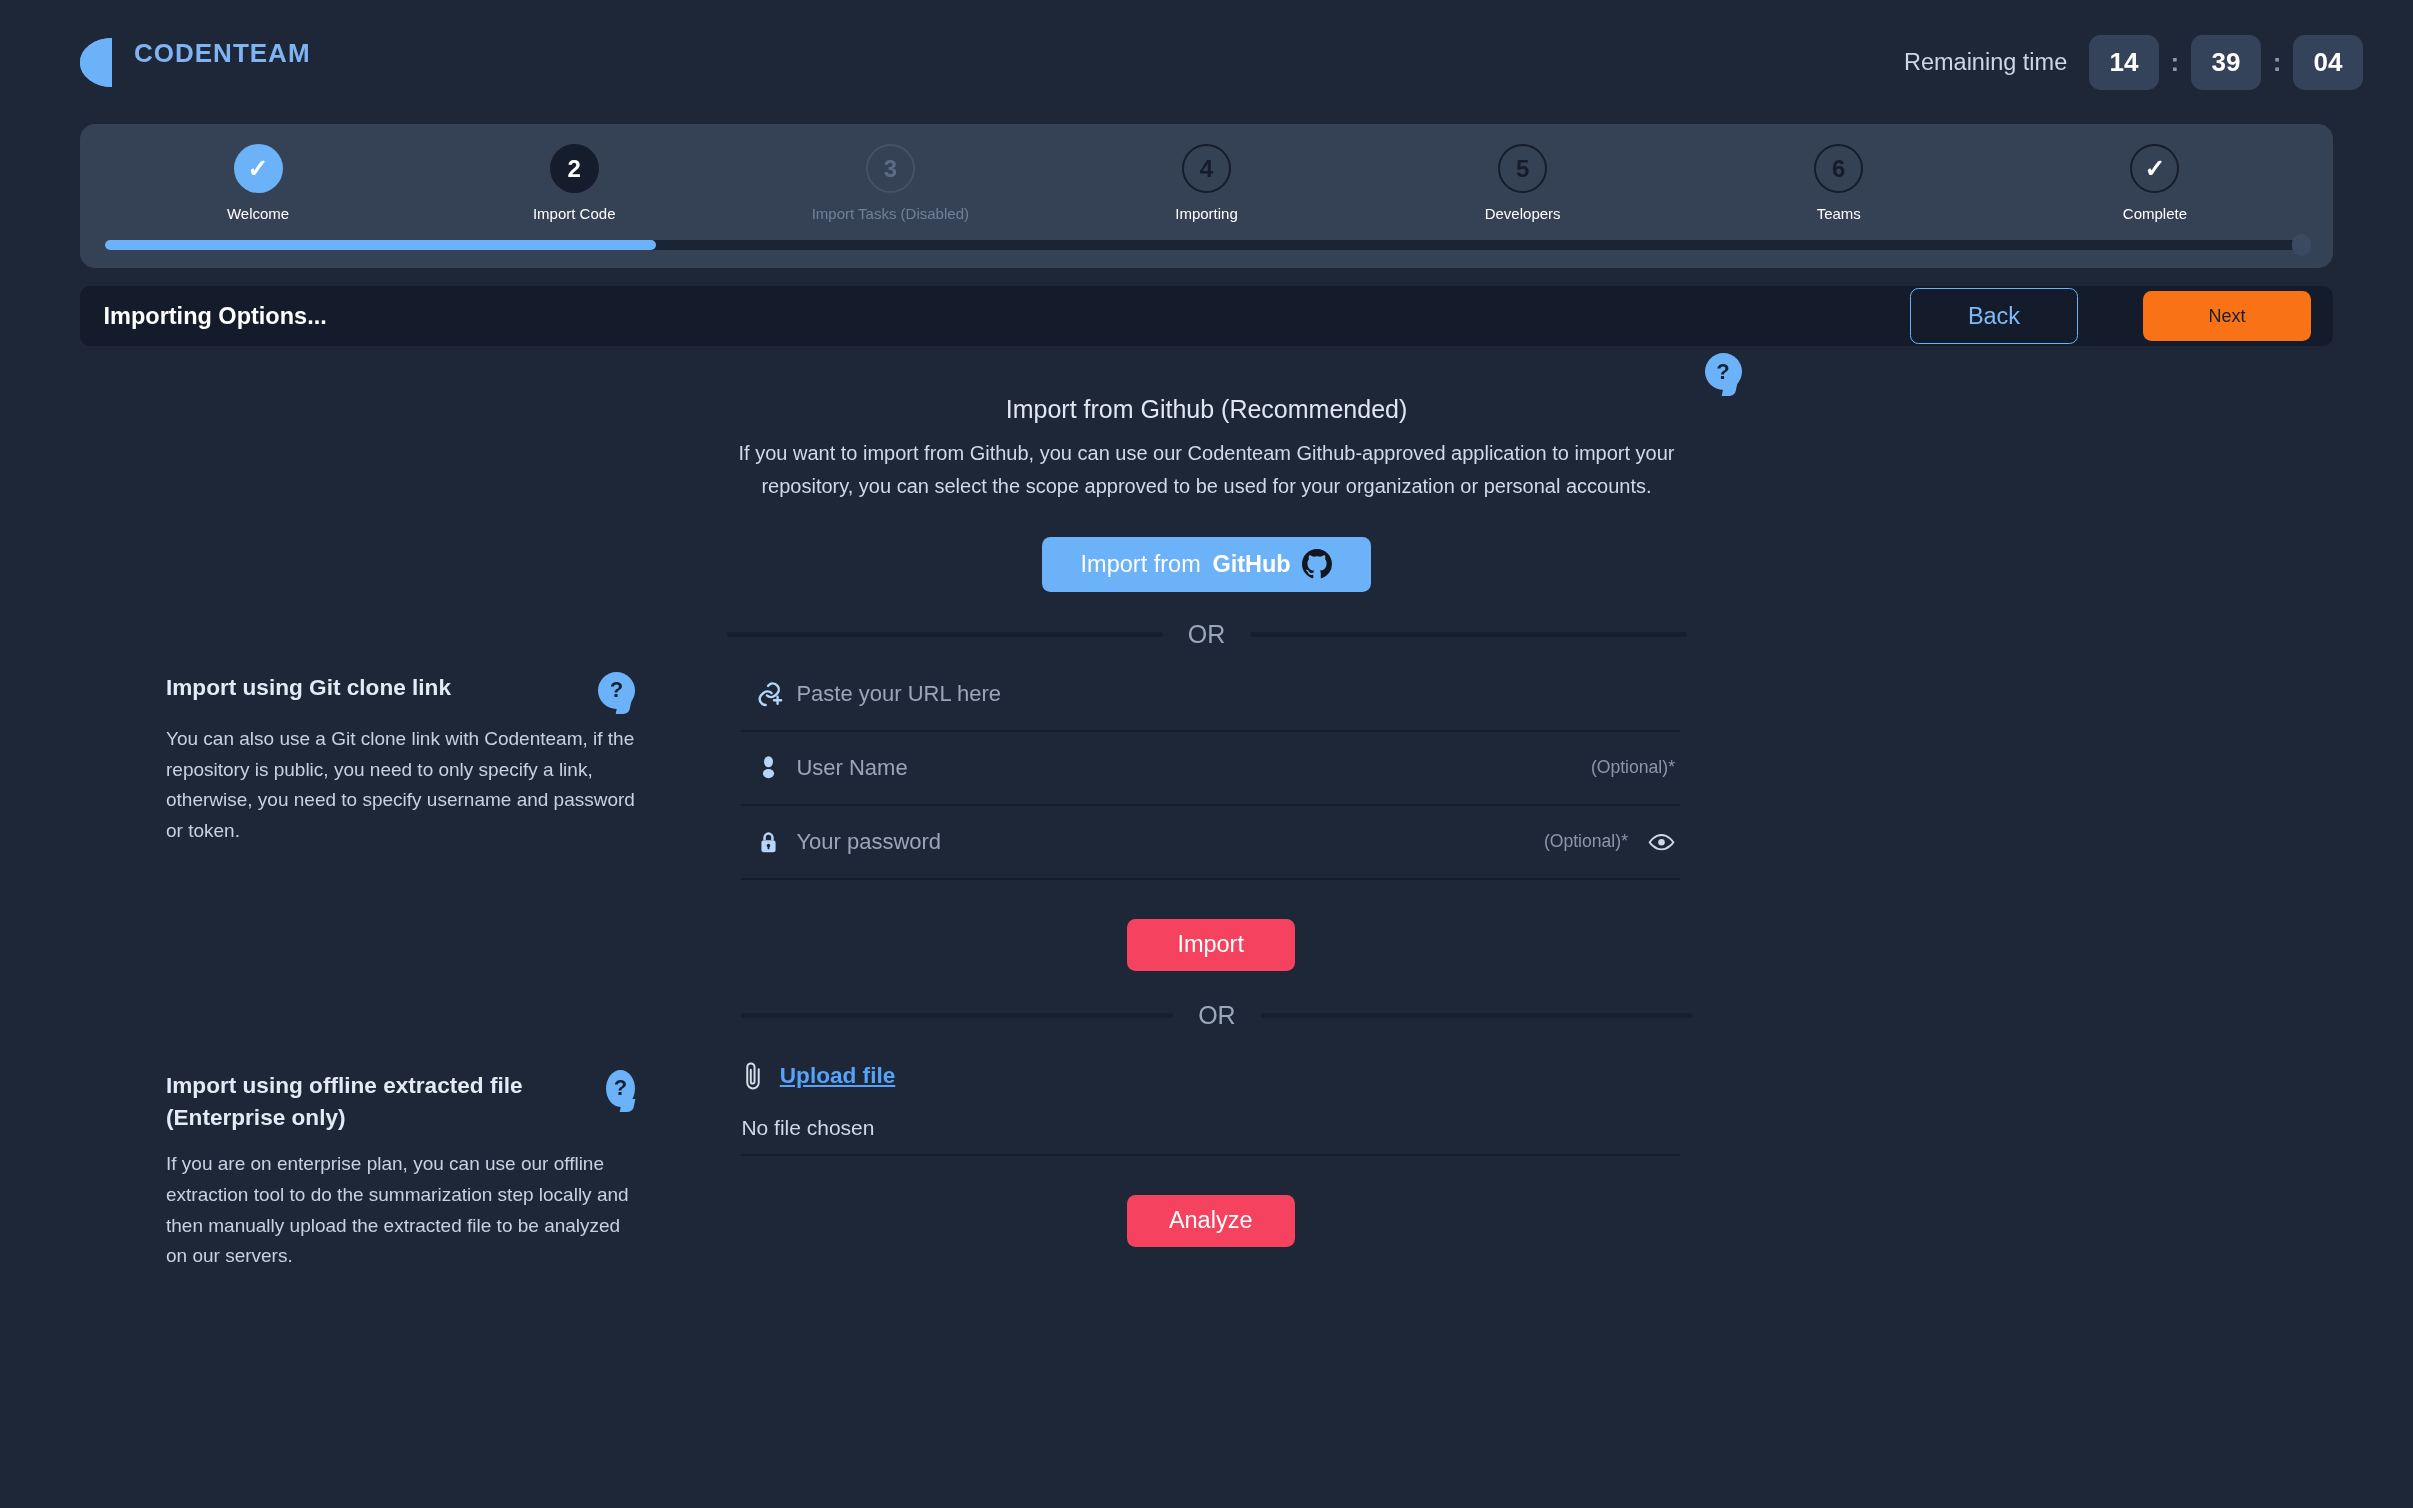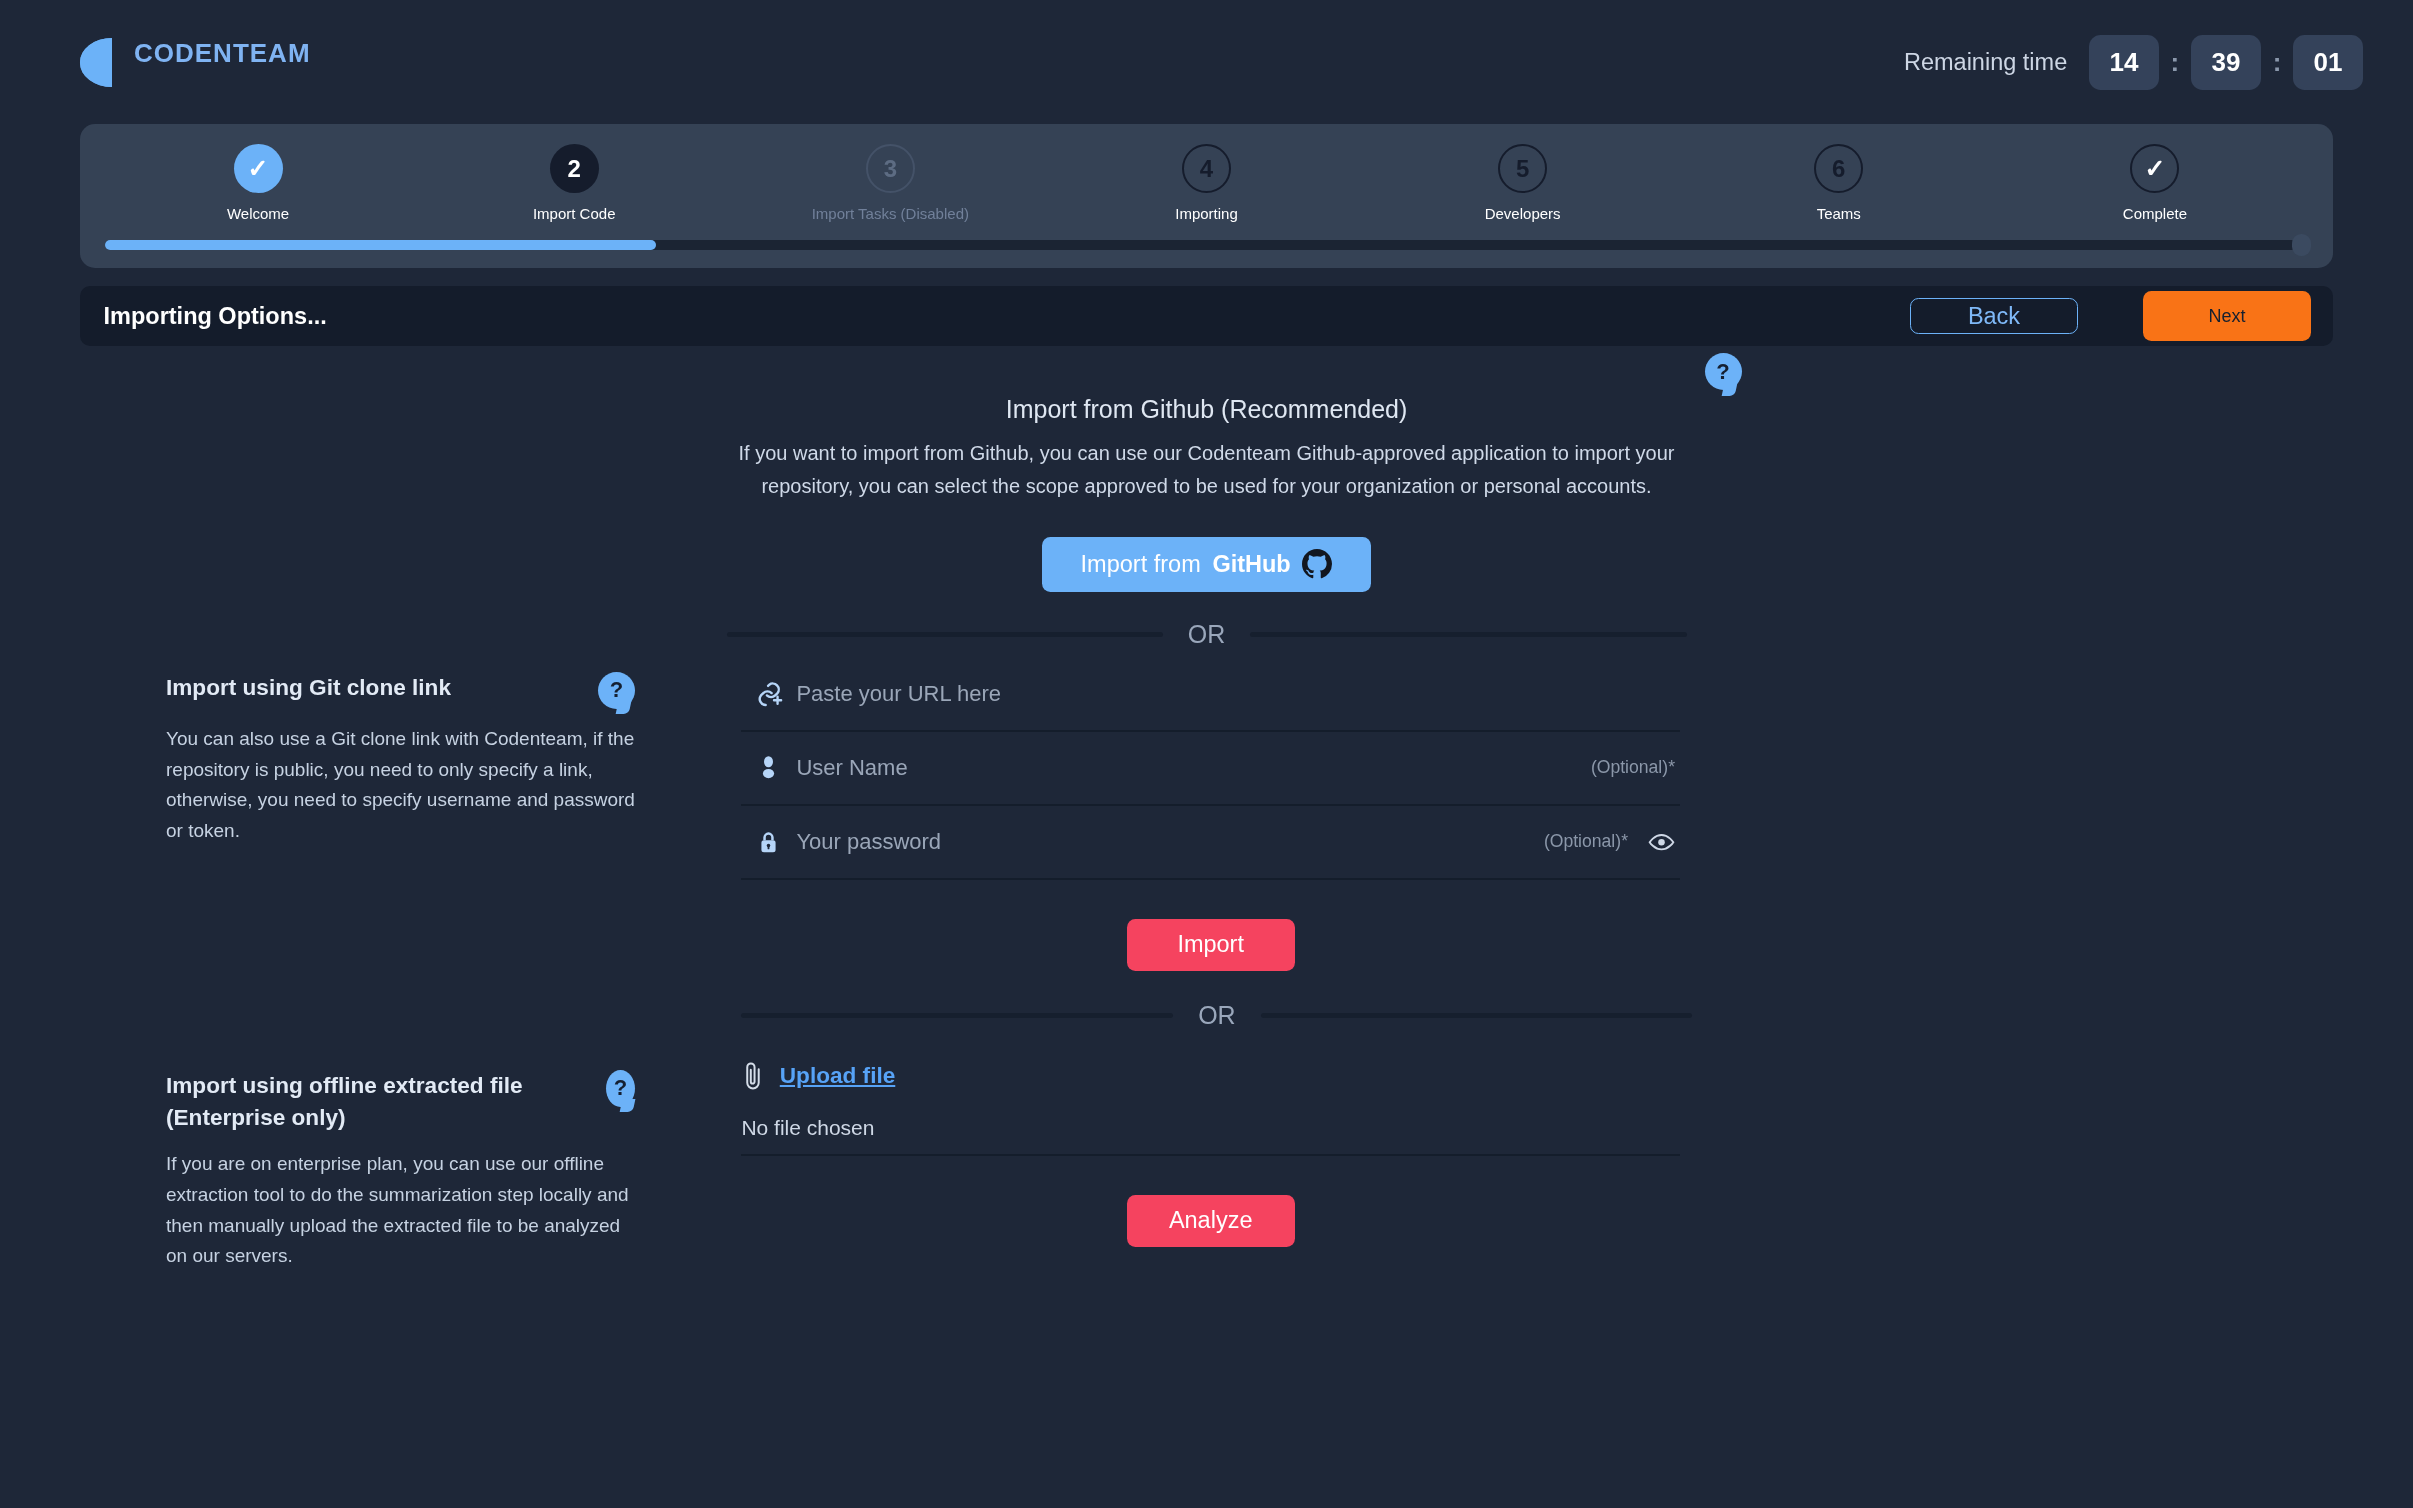--- a/index.html
+++ b/index.html
@@ -99,21 +99,21 @@
     margin: 18.4px 80px 0 80px;
     background: #141c2b;
     border-radius: 10px;
     height: 60px;
     display: flex; align-items: center;
     padding: 0 22px 0 23.5px;
   }
   .options-title { color: #ffffff; font-size: 23.5px; font-weight: bold; }
   .bar-actions { margin-left: auto; display: flex; align-items: center; gap: 65px; }
   .btn-back {
-    width: 168px; height: 36px;
+    width: 168px; height: 56px;
     border: 1.7px solid #6cb2f8; border-radius: 8.4px;
     background: transparent; color: #7fb9f8;
     font-size: 23.5px; font-family: inherit; cursor: pointer;
   }
   .btn-next {
     width: 168px; height: 50px;
     border: none; border-radius: 8.4px;
     background: #f97316; color: #16202f;
     font-size: 18px; font-family: Liberation Sans, sans-serif; cursor: pointer;
   }
@@ -228,21 +228,21 @@
   <div class="brand">
     <span class="brand-mark"></span>
     <span class="brand-name">CODENTEAM</span>
   </div>
   <div class="timer-wrap">
     <span class="timer-label">Remaining time</span>
     <span class="timer-box">14</span>
     <span class="timer-colon">:</span>
     <span class="timer-box">39</span>
     <span class="timer-colon">:</span>
-    <span class="timer-box">01</span>
+    <span class="timer-box">04</span>
   </div>
 </div>
 
 <div class="stepper">
   <div class="steps">
 
     <div class="step">
       <div class="step-circle done-blue">
         <span class="check-glyph">✓</span>
       </div>

